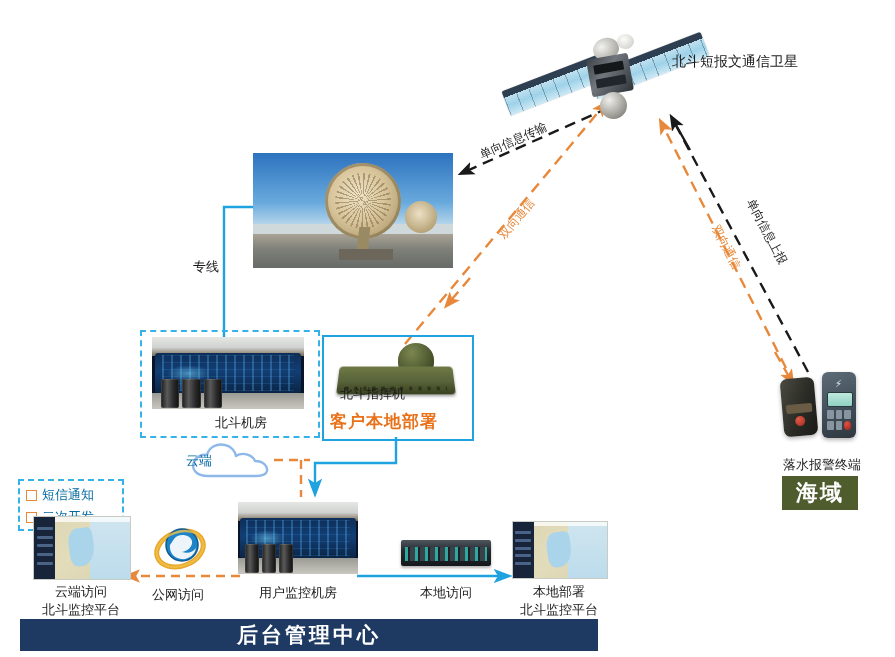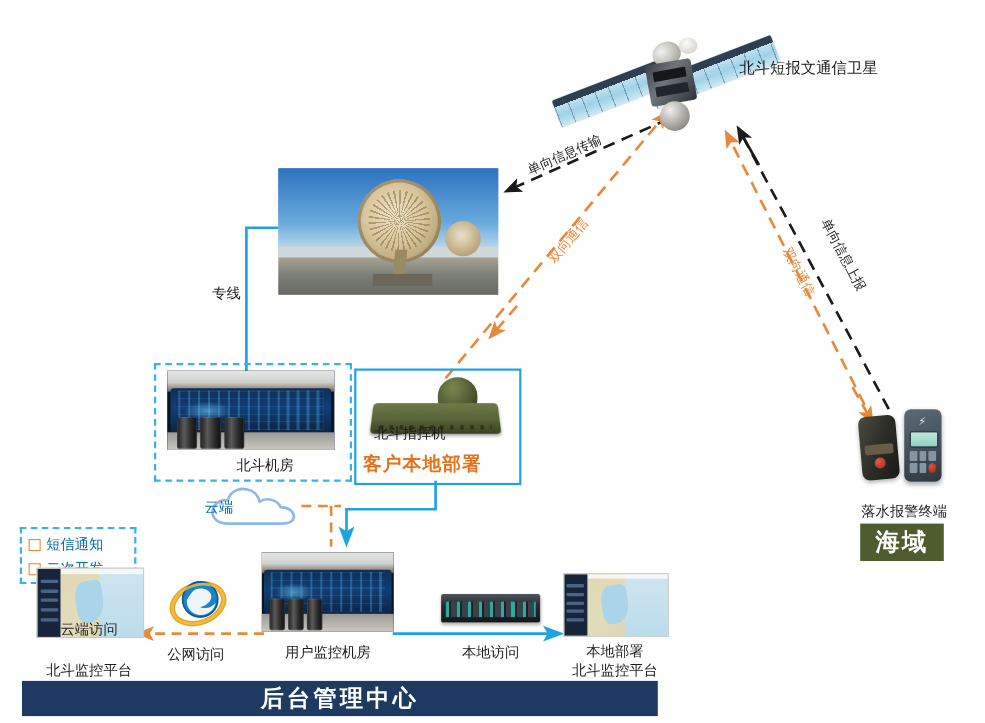--- a/index.html
+++ b/index.html
@@ -269,21 +269,21 @@
       <div class="bay"></div>
     <div class="topbar"></div>
     <div class="side">
       <i style="top:16%"></i>
         <i style="top:30%"></i>
         <i style="top:44%"></i>
       <i style="top:58%"></i>
         <i style="top:72%"></i>
     </div>
   </div>
-  <div class="abs lbl c" style="left:18px;top:563px;width:126px;">云端访问</div>
+  <div class="abs lbl c" style="left:18px;top:583px;width:126px;">云端访问</div>
   <div class="abs lbl c" style="left:18px;top:601px;width:126px;">北斗监控平台</div>
 
   <div class="ie">
     <svg width="56" height="50" viewBox="0 0 56 50">
       <ellipse cx="28" cy="28" rx="24" ry="17" fill="none" stroke="#e8a628" stroke-width="5" transform="rotate(-20 28 28)"></ellipse>
       <circle cx="30" cy="24" r="16" fill="#1d84c8"></circle>
       <circle cx="30" cy="24" r="16" fill="none" stroke="#0d5b91" stroke-width="1.5"></circle>
       <path d="M22,18 C26,12 38,13 40,20 C41,26 35,30 30,31 C36,33 41,31 44,27
                C43,34 36,39 29,38 C21,37 17,30 18,24 Z" fill="#ffffff" opacity=".92"></path>
       <ellipse cx="28" cy="28" rx="24" ry="17" fill="none" stroke="#f0c04a" stroke-width="2.4" transform="rotate(-20 28 28)" opacity=".8"></ellipse>

